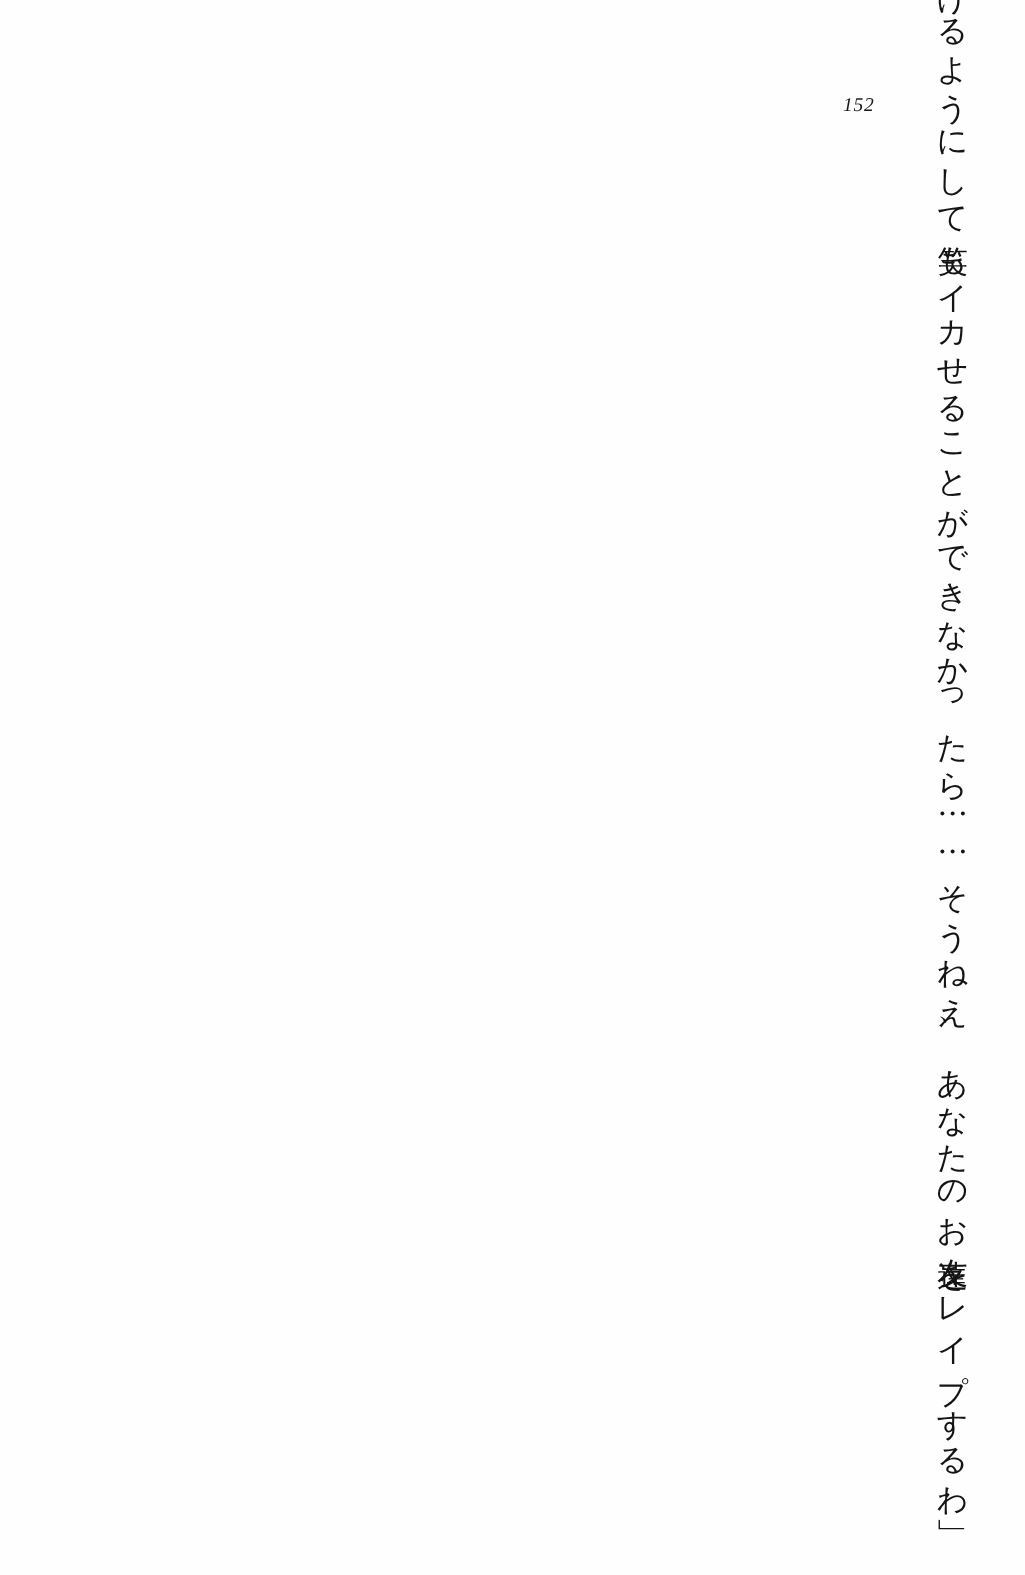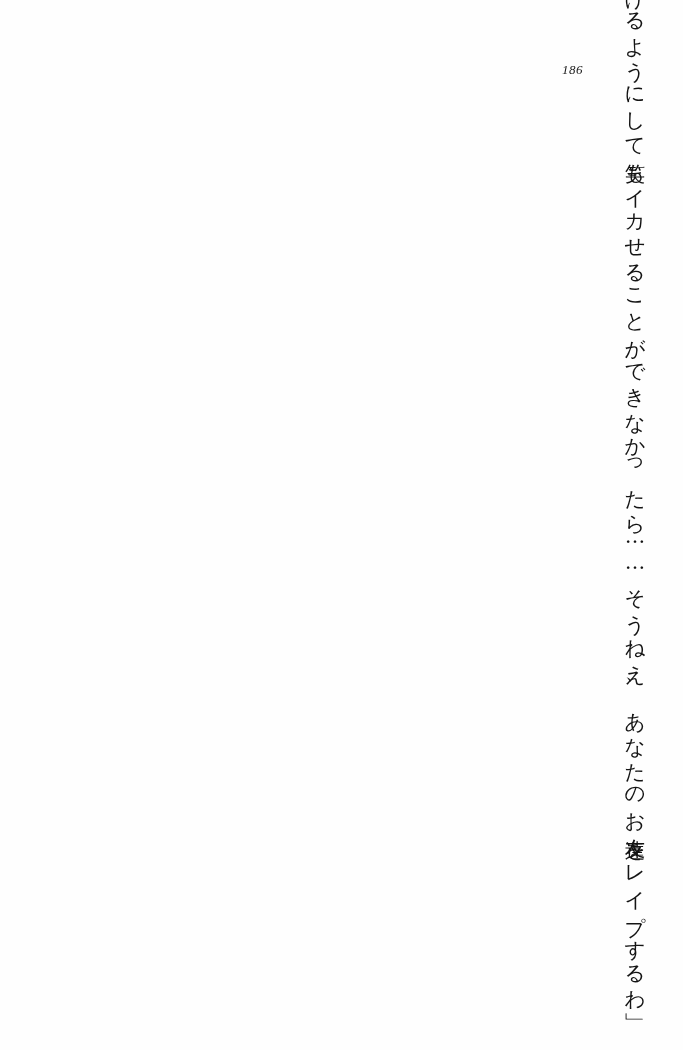--- a/index.html
+++ b/index.html
@@ -57,20 +57,20 @@
     white-space: pre;
     font-family: "DejaVu Serif", "Liberation Serif", serif;
     font-weight: 500;
   }
 </style>
 </head>
 <body>
 
 <div class="page">
 
-  <div class="page-number">186</div>
+  <div class="page-number">152</div>
 
   <div class="text-block" id="text-block">
       <div class="line">もイカせることができなかったら……そうねえ、あなたのお友達をレイプするわ」</div>
       <div class="line">お友達、つまりは史子と梨恵である。　蛇女は唇の右の端を吊りあげるようにして笑</div>
     </div>
 
 </div>
 
 </body></html>

